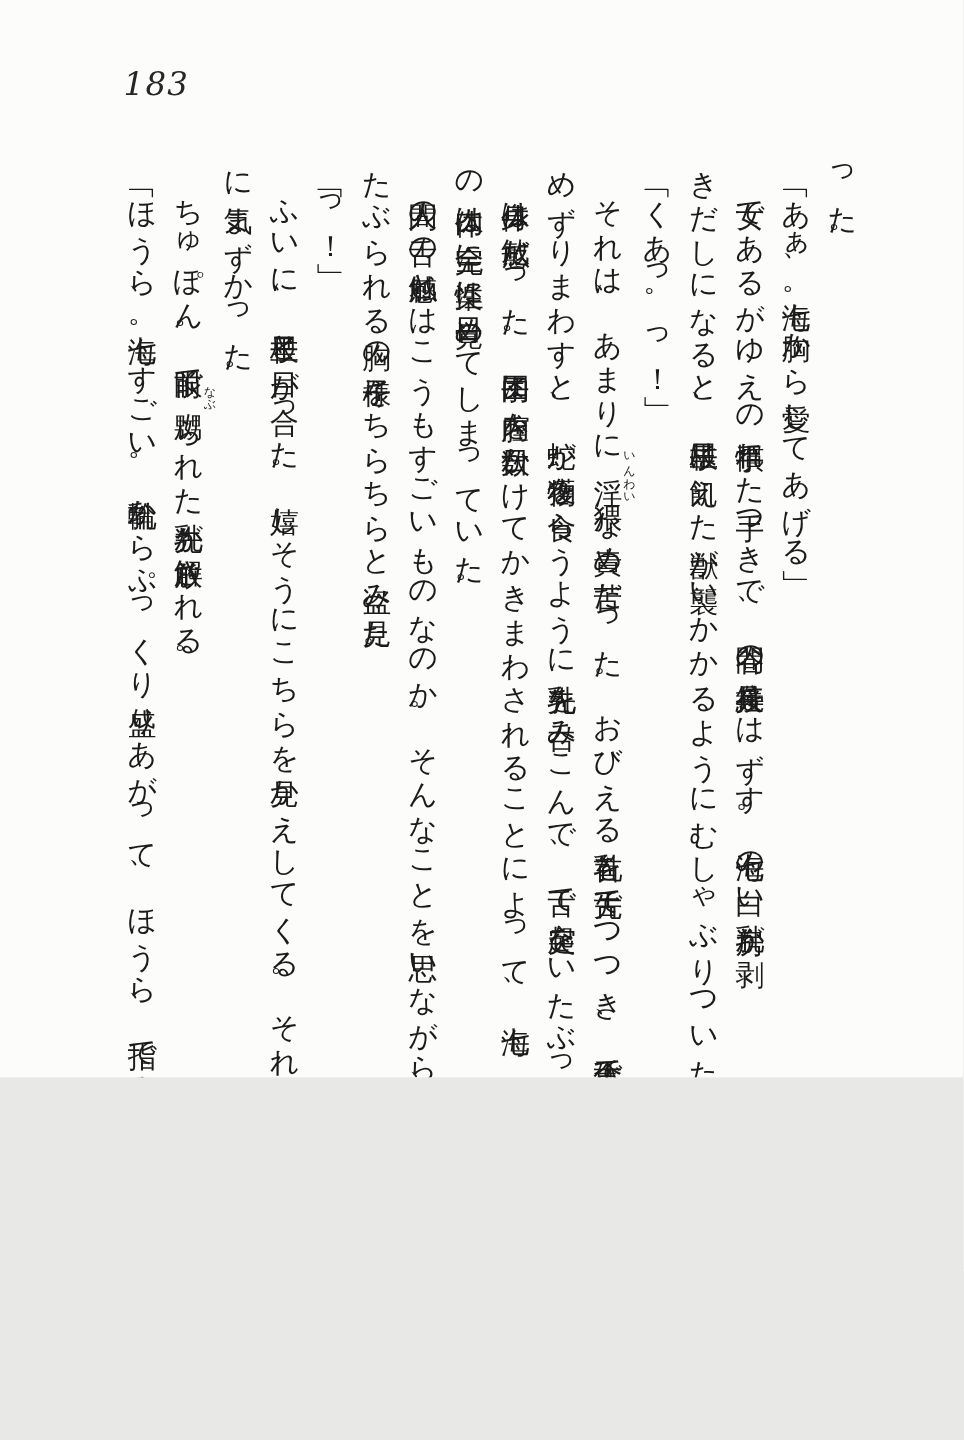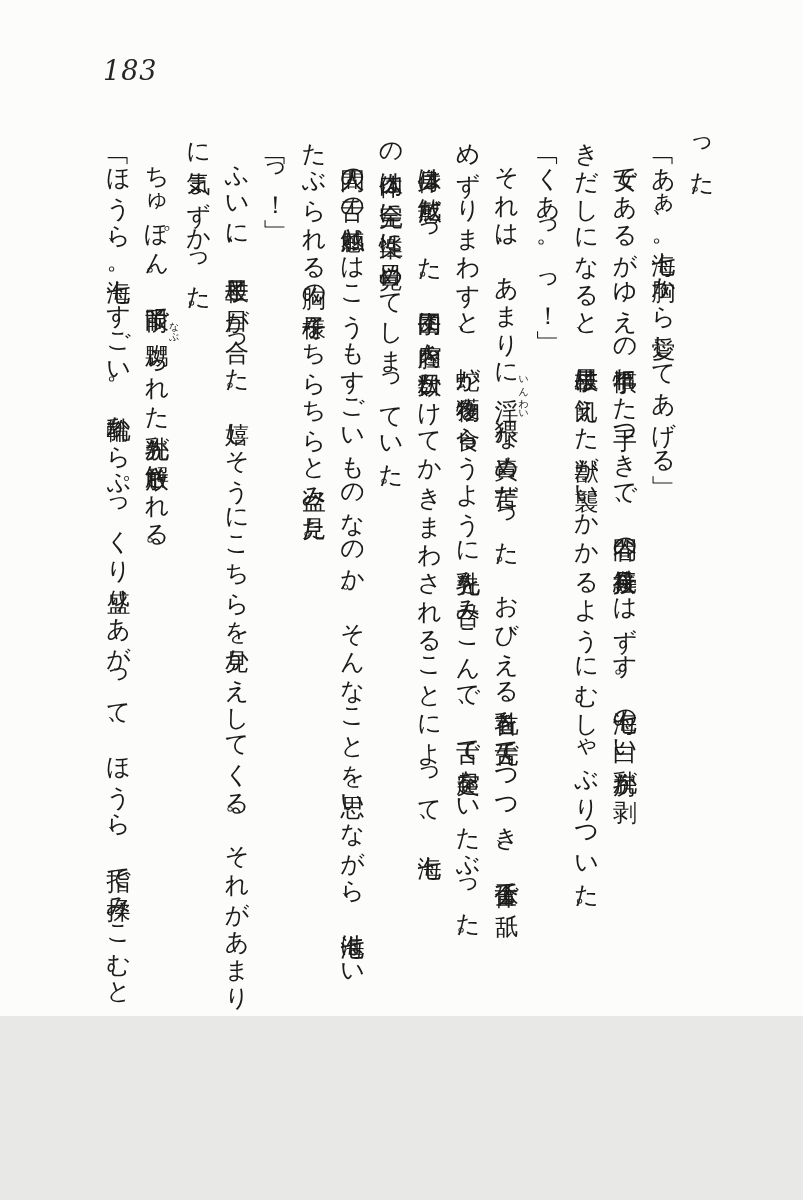--- a/index.html
+++ b/index.html
@@ -3,21 +3,21 @@
 <meta charset="utf-8">
 <style>
   html, body {
     margin: 0;
     padding: 0;
     background: #e8e8e6;
   }
   .page {
     position: relative;
     width: 803px;
-    height: 1016px;
+    height: 898px;
     margin: 0 auto;
     background: #fcfcfa;
     overflow: hidden;
     font-family: "DejaVu Serif", "Liberation Serif", serif;
   }
   .page-number {
     position: absolute;
     left: 103px;
     top: 55px;
     font-family: "DejaVu Serif", "Liberation Serif", serif;

